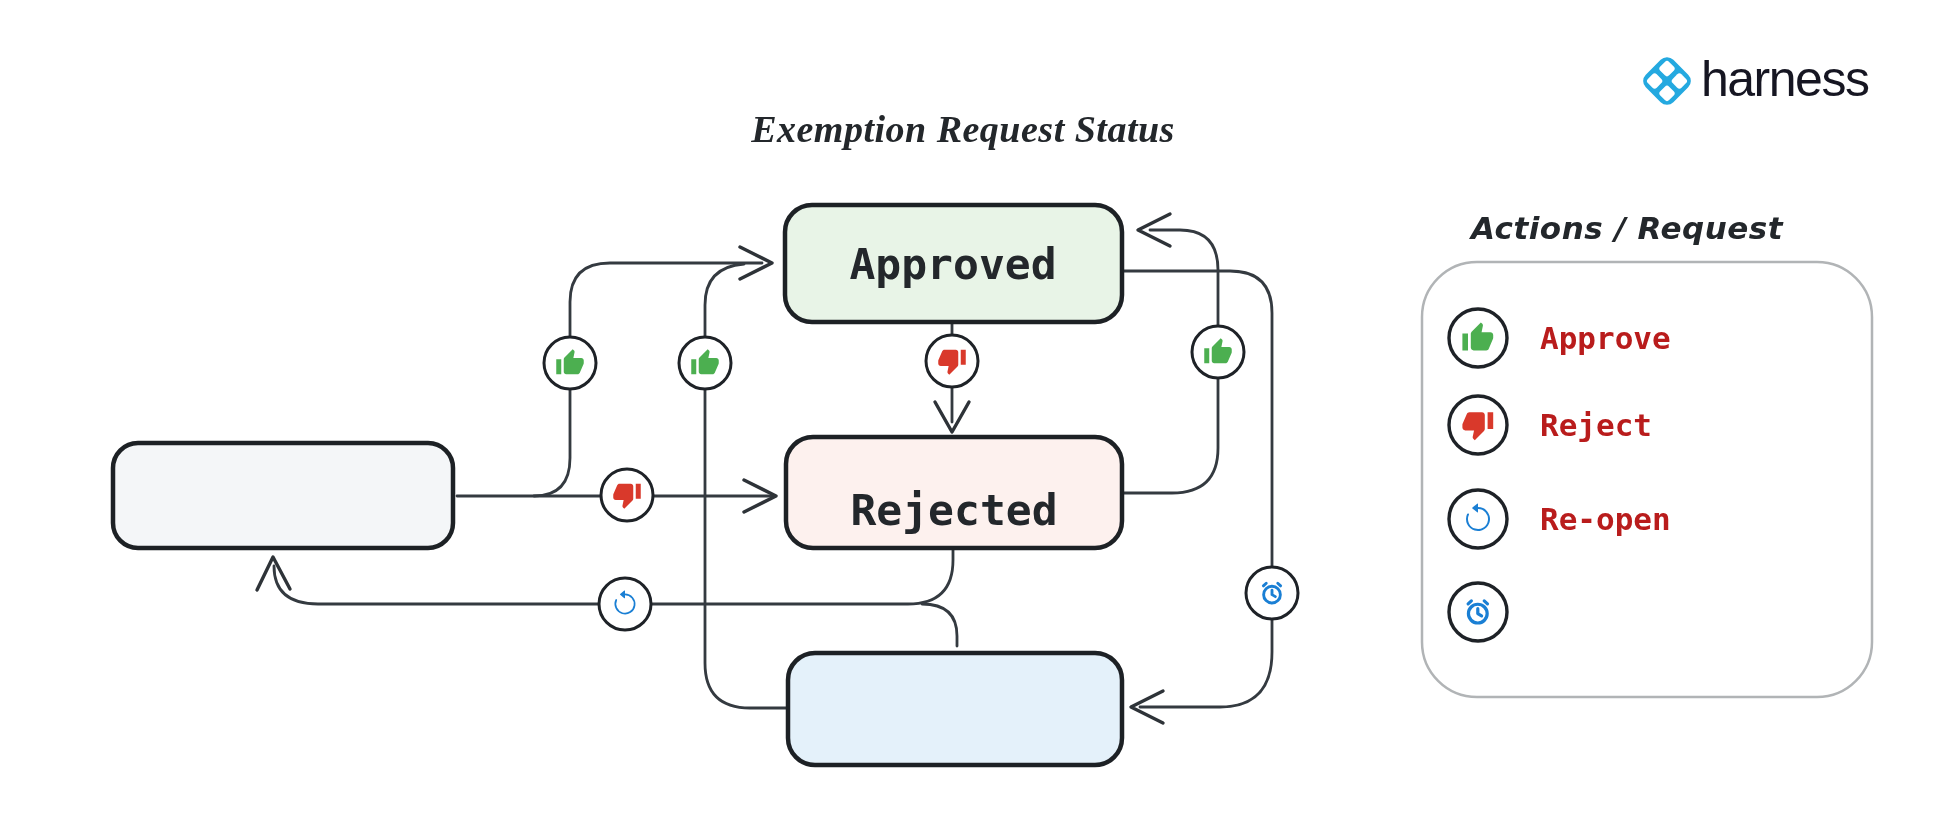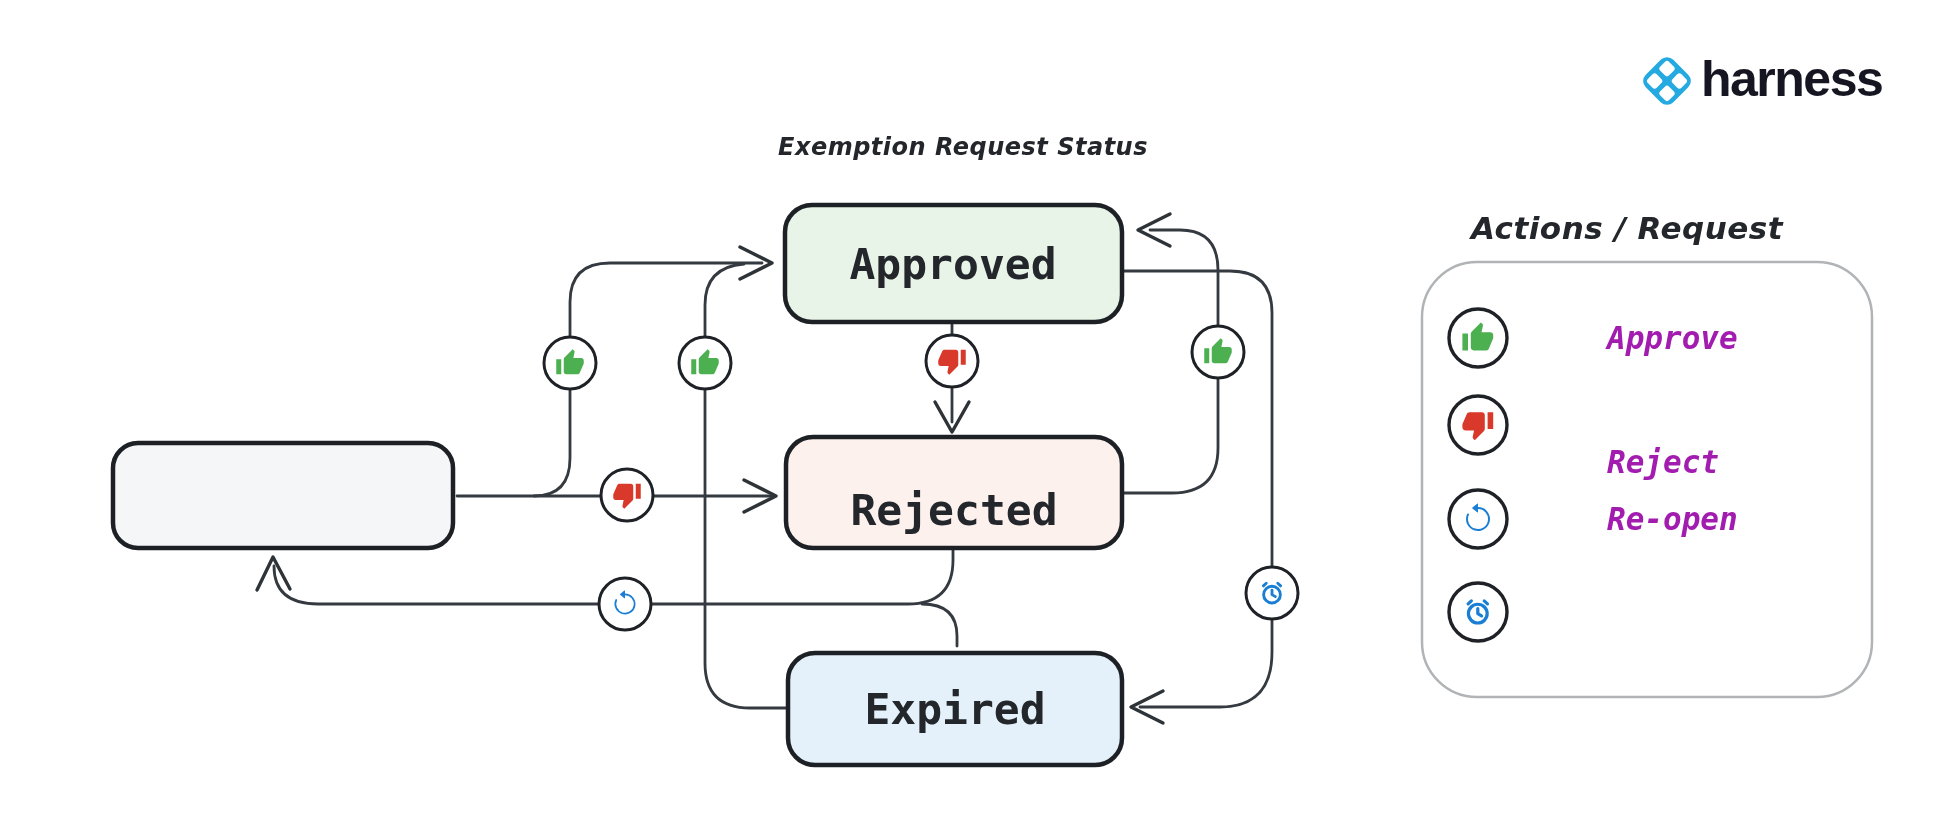--- a/index.html
+++ b/index.html
@@ -2,30 +2,30 @@
 <html><head>
 <meta charset="utf-8">
 <style>
   html,body{margin:0;padding:0;background:#ffffff;}
   .canvas{position:relative;width:1952px;height:828px;background:#ffffff;overflow:hidden;
           font-family:"DejaVu Sans", sans-serif;}
   .layer{position:absolute;left:0;top:0;}
   .txt{position:absolute;color:#23272b;white-space:nowrap;}
   .center{transform:translate(-50%,-50%);}
   .hand{font-family:"DejaVu Sans", sans-serif;font-style:italic;font-weight:600;letter-spacing:.5px;}
-  .diagram-title{left:963px;top:147px;font-size:24px;}
+  .diagram-title{left:963px;top:129px;font-size:38px;font-family:Liberation Serif, serif;}
   .legend-title{left:1627px;top:228px;font-size:31px;}
   .state-label{font-family:"DejaVu Sans Mono","Liberation Mono",monospace;font-weight:700;
                font-size:43px;color:#23272b;text-align:center;}
-  .legend-label{position:absolute;left:1607px;transform:translateY(-50%);
+  .legend-label{position:absolute;left:1540px;transform:translateY(-50%);
                 font-family:"DejaVu Sans Mono","Liberation Mono",monospace;
-                font-weight:700;font-size:31px;color:#a21caf;white-space:nowrap;font-style:italic;}
+                font-weight:700;font-size:31px;color:#b91c1c;white-space:nowrap;}
   .legend-label.small{font-size:28px;line-height:31px;white-space:normal;width:330px;}
   .logo{position:absolute;left:1639px;top:50px;height:62px;display:flex;align-items:center;}
-  .logo-text{font-family:"Liberation Sans","DejaVu Sans",sans-serif;font-weight:700;
+  .logo-text{font-family:"Liberation Sans","DejaVu Sans",sans-serif;font-weight:400;
              font-size:50px;letter-spacing:-1.5px;color:#161622;margin-left:4px;
              position:relative;top:-2px;}
 </style>
 </head>
 <body>
 
 <div class="canvas">
 
   <svg class="layer" width="1952" height="828" viewBox="0 0 1952 828">
     <defs>
@@ -123,26 +123,25 @@
         <circle cx="1478" cy="612" r="29" fill="#fff" stroke="#1e2227" stroke-width="3.4"></circle>
         <use href="#alarm" transform="translate(1461,595) scale(1.4)" stroke="#1a7fd4"></use>
       </g>
     </g>
   </svg>
 
   <div class="txt hand diagram-title center">Exemption Request Status</div>
 
   <div class="txt state-label center" style="left:953px;top:264px;">Approved</div>
   <div class="txt state-label center" style="left:954px;top:493px;margin-top:17px;">Rejected</div>
-  <div class="txt state-label center" style="left:955px;top:709px;">Expired</div>
 
   <div class="txt hand legend-title center">Actions / Request</div>
 
   <div class="legend-label" style="top:338px;">Approve</div>
-  <div class="legend-label" style="top:425px;margin-top:37px;">Reject</div>
+  <div class="legend-label" style="top:425px;">Reject</div>
   <div class="legend-label" style="top:519px;">Re-open</div>
   <div class="legend-label small" style="top:612px;">
   </div>
 
   <div class="logo">
     <svg width="58" height="62" viewBox="0 0 58 62">
       <g transform="translate(28,31) rotate(45)">
         <rect x="-19.5" y="-19.5" width="39" height="39" rx="9" fill="#24a9e0"></rect>
         <g fill="#ffffff">
           <rect x="-15" y="-15" width="12.5" height="12.5" rx="3"></rect>

